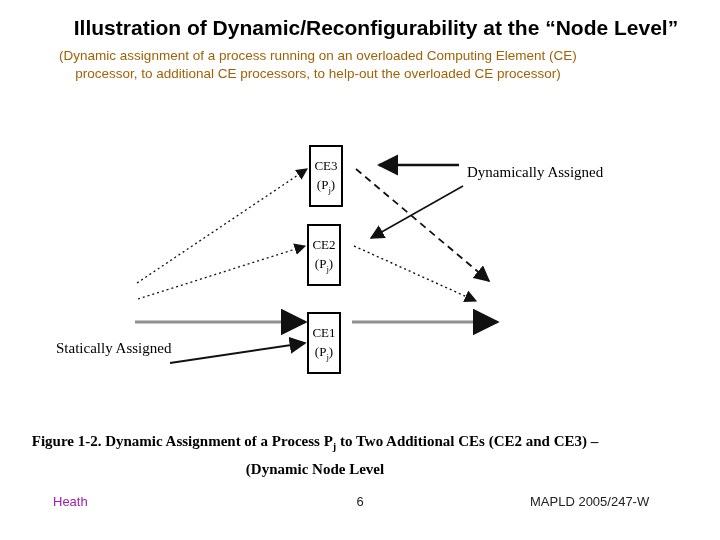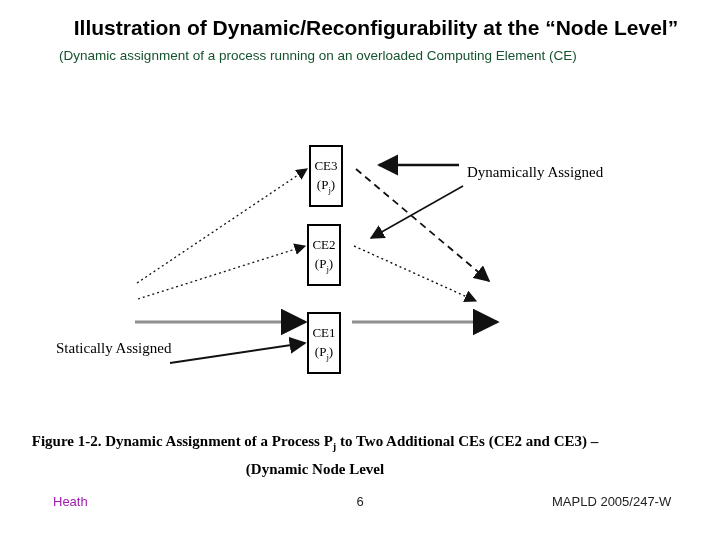--- a/index.html
+++ b/index.html
@@ -18,21 +18,21 @@
     text-align:center;
     font-size:21px; font-weight:bold;
     letter-spacing:0px;
     color:#000;
     padding-left:16px;
   }
   .slide-subtitle {
     top:47px; left:0; width:636px;
     text-align:center;
     font-size:13.5px; line-height:18px;
-    color:#14532d;
+    color:#a16207;
   }
 
   
   .diagram-layer { top:0; left:0; width:720px; height:540px; pointer-events:none; }
 
   .ce-box {
     position:absolute;
     width:34px; height:62px;
     box-sizing:border-box;
     border:2px solid #000;
@@ -62,29 +62,30 @@
     text-align:center;
     font-family:"Liberation Serif", serif;
     font-weight:bold;
     font-size:15px; line-height:23px;
     color:#000;
   }
   .fig-caption sub { font-size:0.68em; }
 
   .footer-left   { left:53px;  top:494px; font-size:13px; color:#a21caf; }
   .footer-center { left:0; width:720px; text-align:center; top:494px; font-size:13px; color:#222; }
-  .footer-right  { left:530px; top:494px; font-size:13px; color:#222;margin-left:22px; }
+  .footer-right  { left:530px; top:494px; font-size:13px; color:#222; }
 </style>
 </head>
 <body>
 
 <div class="abs slide-title">Illustration of Dynamic/Reconfigurability at the “Node Level”</div>
 
 <div class="abs slide-subtitle">
   <div>(Dynamic assignment of a process running on an overloaded Computing Element (CE)</div>
+  <div>processor, to additional CE processors, to help-out the overloaded CE processor)</div>
 </div>
 
 <svg class="abs diagram-layer" width="720" height="540" viewBox="0 0 720 540">
   <defs>
     <marker id="ah" viewBox="0 0 10 10" refX="9" refY="5" markerWidth="9" markerHeight="9" orient="auto">
       <path d="M0,0 L10,5 L0,10 z" fill="#111111"></path>
     </marker>
   </defs>
 
   <line x1="137" y1="283" x2="307" y2="169" stroke-width="1.3" stroke-dasharray="2 3" marker-end="url(#ah)" stroke="#111111"></line>

